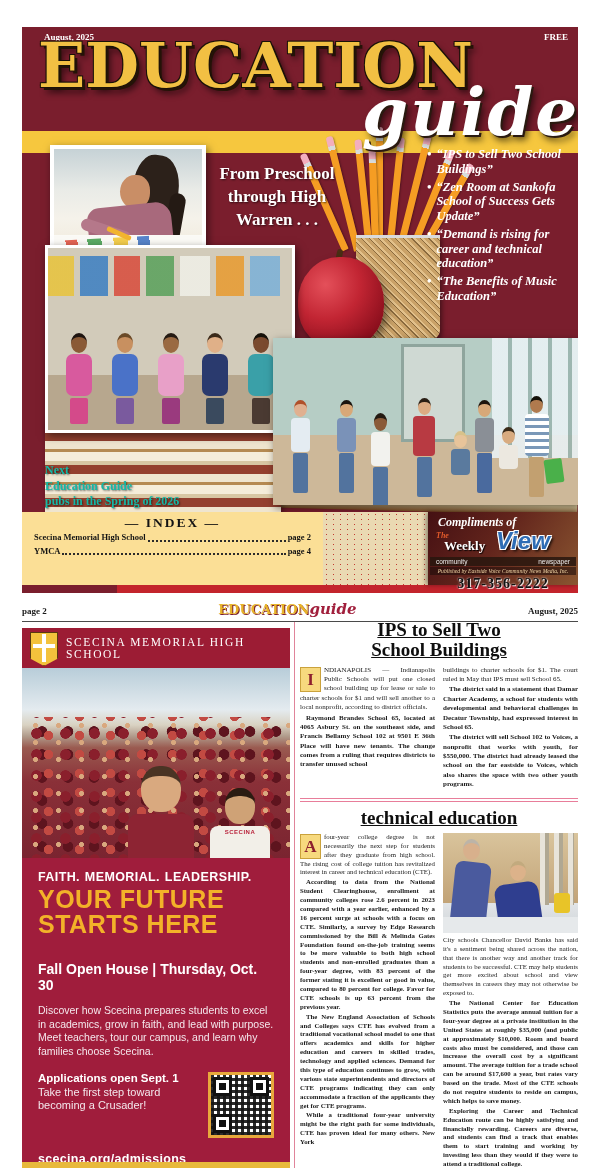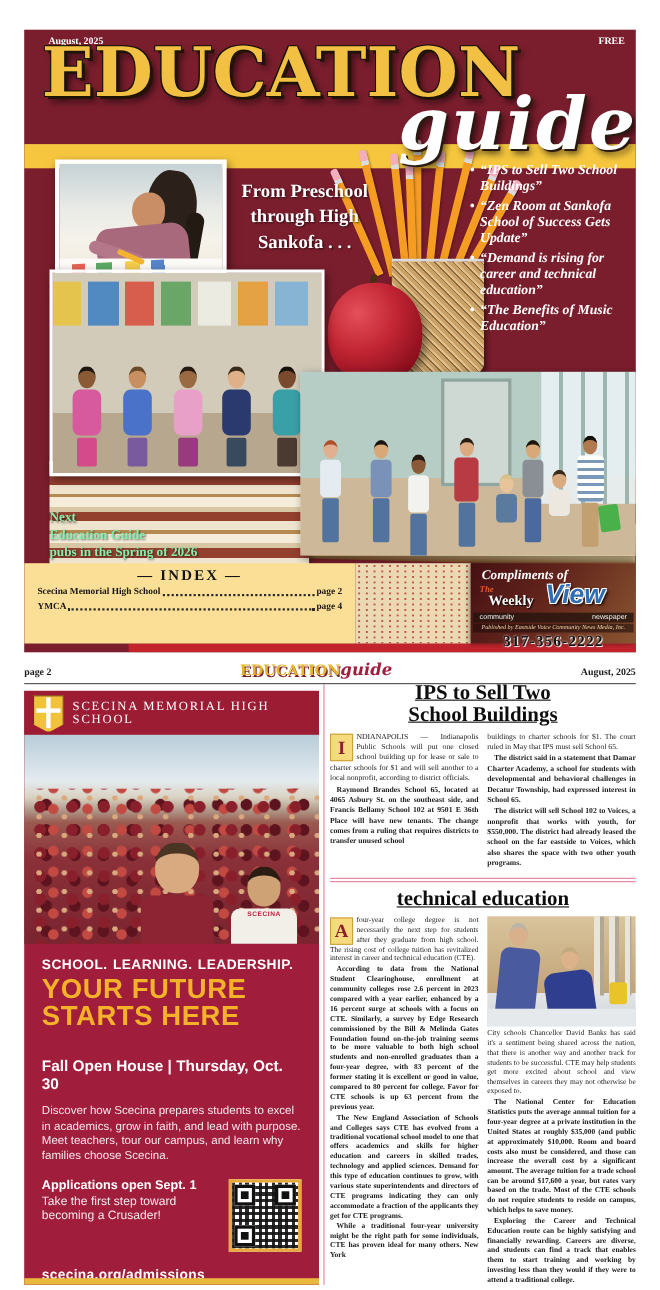--- a/index.html
+++ b/index.html
@@ -98,21 +98,21 @@
     background:repeating-linear-gradient(180deg,#f5edda 0 9px,#d8c7a4 9px 13px,#94402f 13px 22px,#efe5cf 22px 30px,#b58a52 30px 33px);
     box-shadow:2px 2px 6px rgba(0,0,0,.4);}
   .book-big{left:196px;top:372px;width:360px;height:52px;background:linear-gradient(180deg,#ecd9ae,#caa96f 80%,#8a5a30);transform:rotate(-4deg);z-index:1;}
   .book-big2{left:206px;top:428px;width:350px;height:56px;background:linear-gradient(180deg,#8d2b2b 0 30%,#e2cf9e 30% 85%,#7a4a22 100%);transform:rotate(1.5deg);z-index:1;}
 
   .bullets{left:405px;top:120px;width:148px;z-index:5;color:#fff;font-style:italic;font-weight:bold;
     font-size:12.5px;line-height:1.18;}
   .bullets .bi{display:flex;margin-bottom:3px;}
   .bullets .bch{margin-right:5px;}
 
-  .next-pub{left:23px;top:436px;width:200px;color:#86efac;font-size:12px;font-weight:600;line-height:1.3;z-index:8;
+  .next-pub{left:23px;top:436px;width:200px;color:#14b8a6;font-size:12px;font-weight:600;line-height:1.3;z-index:8;
     text-shadow:1px 1px 2px rgba(0,0,0,.6);}
 
   .index-box{left:0;top:485px;width:301px;height:73px;background:#fbdf96;z-index:9;padding-top:3px;box-sizing:border-box;}
   .index-title{text-align:center;font-weight:bold;font-size:13.5px;letter-spacing:2px;color:#141414;}
   .index-row{display:flex;align-items:flex-end;font-weight:bold;font-size:8.5px;color:#141414;padding:0 12px;line-height:1.6;}
   .index-row .leader{flex:1;border-bottom:2px dotted #2a2a2a;margin:0 2px 3px;}
   .books-strip{left:301px;top:485px;width:105px;height:73px;z-index:9;background:#ead9b2;
     background-image:radial-gradient(#c23a30 .7px,transparent .9px);background-size:7px 5px;}
   .compliments{left:406px;top:485px;width:150px;height:73px;z-index:10;box-sizing:border-box;
     background:linear-gradient(125deg,#451013 0%,#63251c 45%,#8a5631 100%);box-shadow:-2px 0 5px rgba(0,0,0,.4);}
@@ -239,21 +239,21 @@
       <div class="abs g-shirt"></div>
       <div class="abs g-arm"></div>
       <div class="abs g-paper"></div>
       <div class="abs g-marks"></div>
       <div class="abs g-crayon"></div>
     </div>
 
     <div class="abs tagline">
       <div>From Preschool</div>
       <div>through High</div>
-      <div>Sankofa . . .</div>
+      <div>Warren . . .</div>
     </div>
 
     <div class="abs photo photo-kids">
       <div class="abs posters"></div>
       <div class="kd k1">
           <div class="hd"></div>
           <div class="bp"></div>
           <div class="lg"></div>
         </div>
       <div class="kd k2">
@@ -405,21 +405,21 @@
       <div class="cf-center">
           <div class="hd"></div>
           <div class="tor"></div>
         </div>
       <div class="cf-right">
           <div class="hd"></div>
           <div class="tor">SCECINA</div>
         </div>
     </div>
     <div class="ad-body">
-      <div class="ad-tagline">SCHOOL. LEARNING. LEADERSHIP.</div>
+      <div class="ad-tagline">FAITH. MEMORIAL. LEADERSHIP.</div>
       <div class="ad-big">
         <div>YOUR FUTURE</div>
         <div>STARTS HERE</div>
       </div>
       <div class="ad-event">Fall Open House | Thursday, Oct. 30</div>
       <div class="ad-par">Discover how Scecina prepares students to excel in academics, grow in faith, and lead with purpose. Meet teachers, tour our campus, and learn why families choose Scecina.</div>
       <div class="ad-row">
         <div>
           <div class="ad-apps-bold">Applications open Sept. 1</div>
           <div class="ad-apps-rest">Take the first step toward becoming a Crusader!</div>

